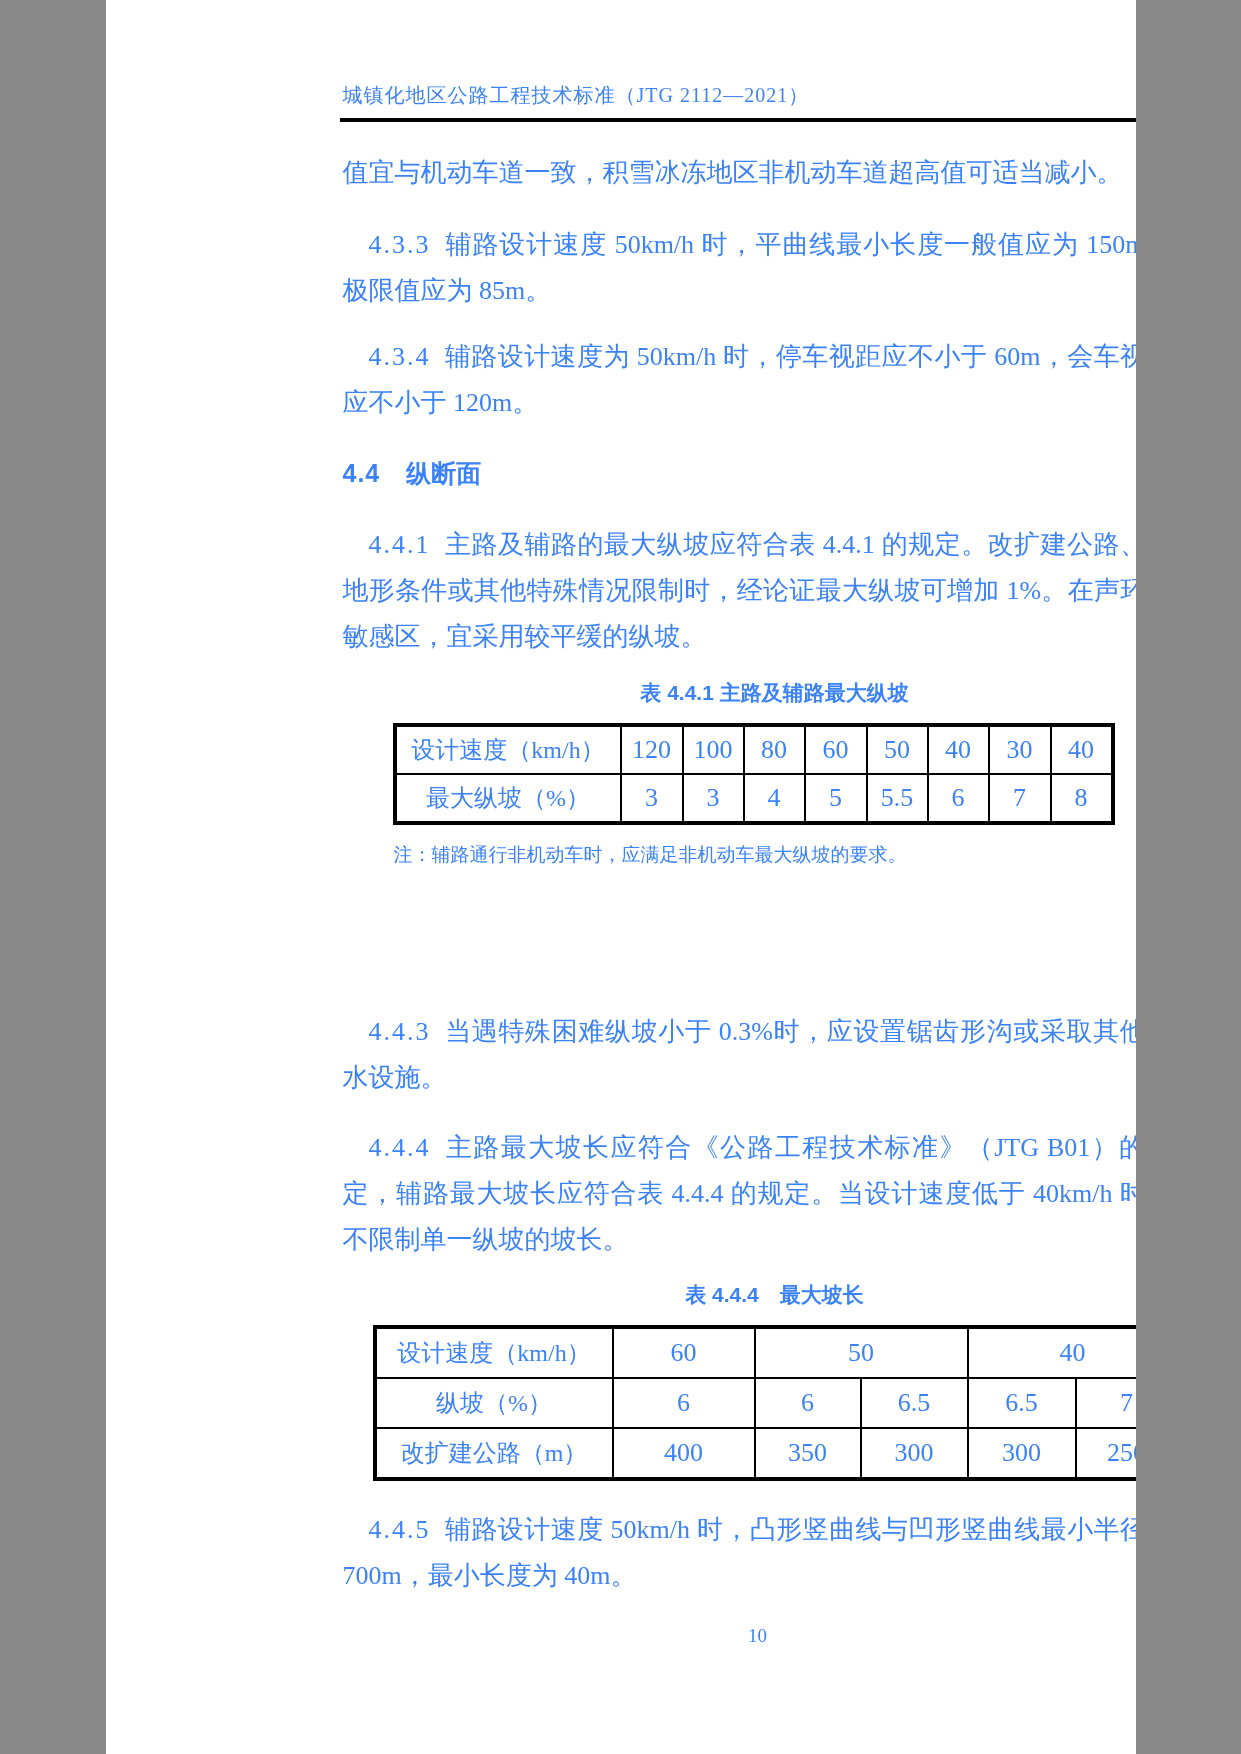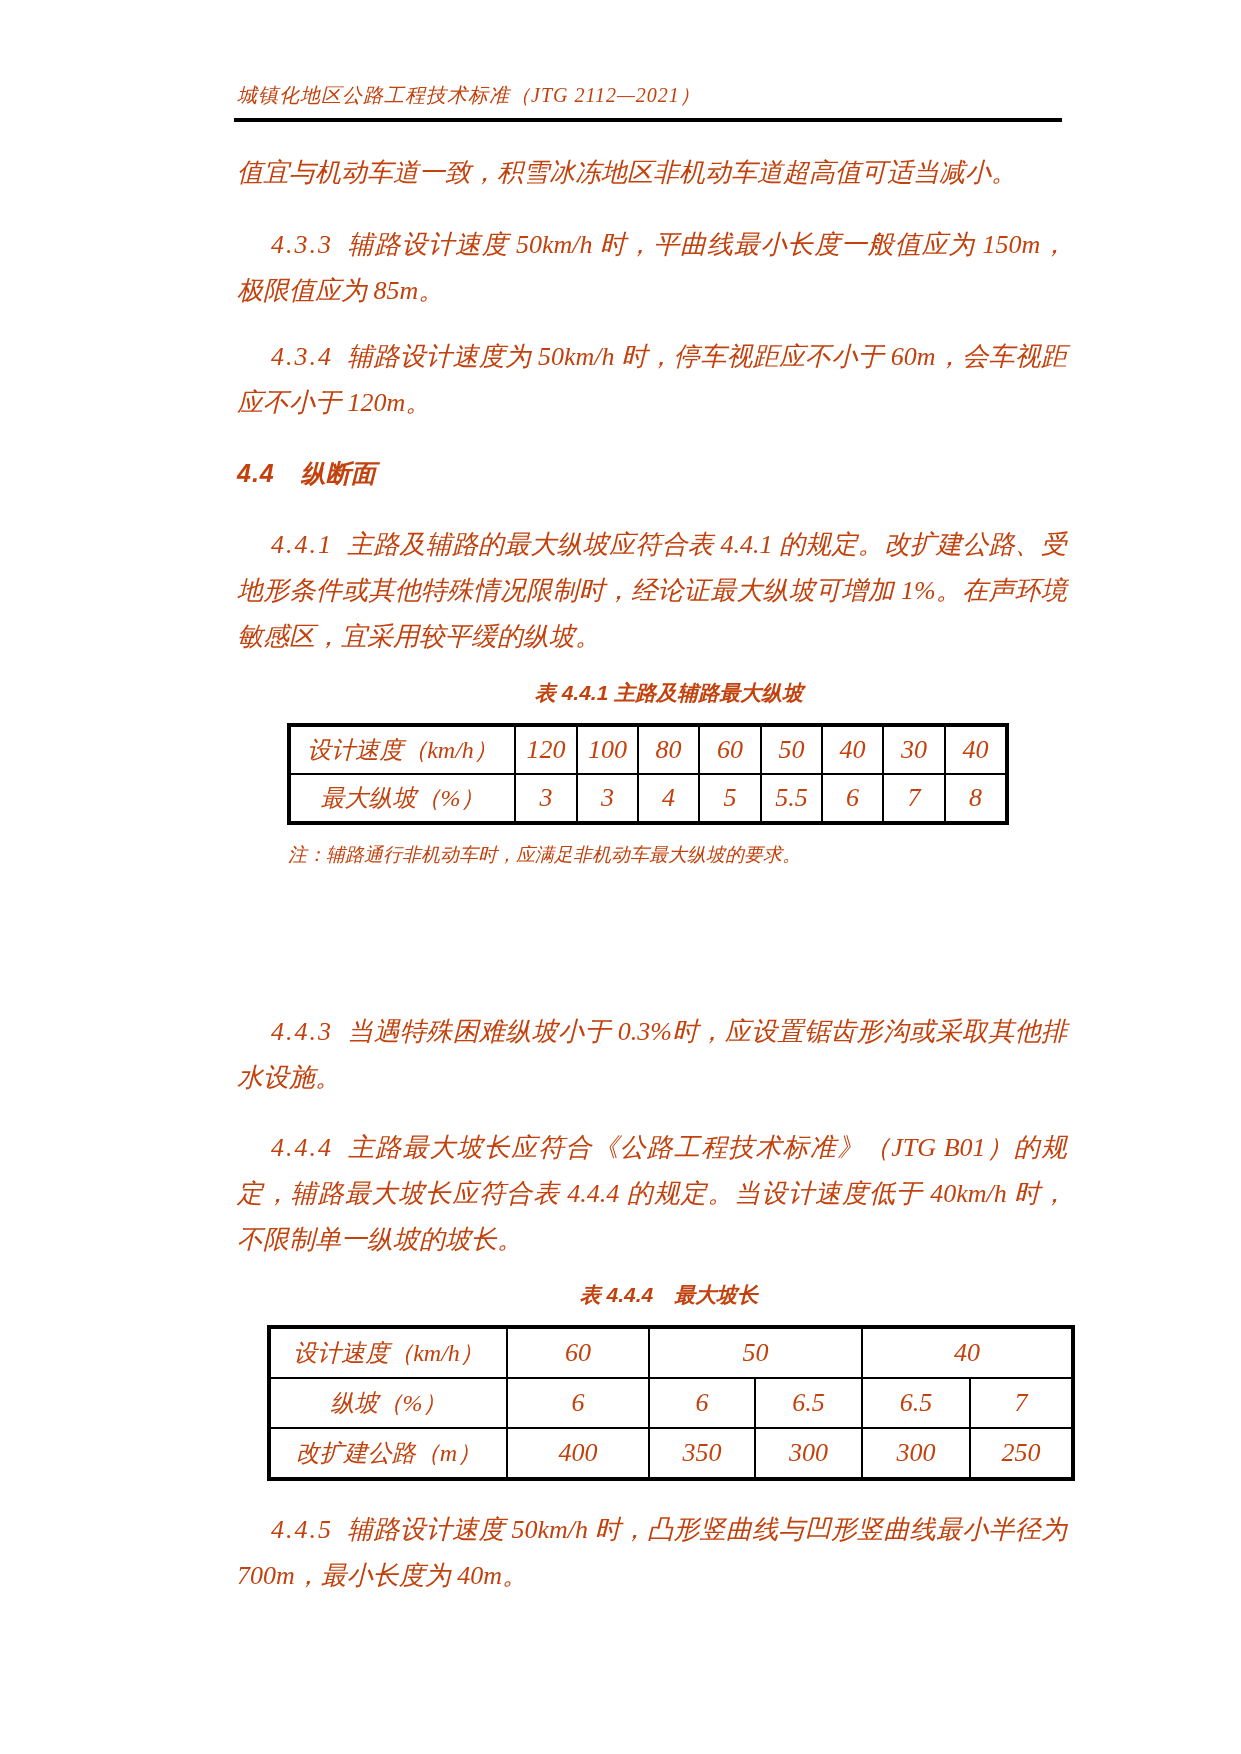--- a/index.html
+++ b/index.html
@@ -1,42 +1,41 @@
 <!DOCTYPE html>
 <html><head>
 <meta charset="utf-8">
 <style>
   html,body{margin:0;padding:0;background:#888;}
   .page{
     position:relative;
-    width:1241px;height:1754px;
+    width:1030px;height:1754px;
     margin:0 auto;
     background:#ffffff;
     font-family:"Liberation Serif","DejaVu Serif",serif;
-    color:#c2410c;
+    color:#3b82f6;
     overflow:hidden;
-    font-style:italic;
   }
   
   .hdr-title{
     position:absolute;left:237px;top:82px;
     font-size:20px;line-height:26px;letter-spacing:1px;
   }
   .hdr-rule{
     position:absolute;left:234px;top:118px;
     width:828px;height:4px;background:#000;
   }
   .para{
     position:absolute;left:237px;width:830px;
     font-size:26px;line-height:46px;
     text-align:justify;text-align-last:left;
     margin:0;
   }
   .para.indent{text-indent:26px;}
-  .clause-num{letter-spacing:2px;margin-right:14px;margin-left:8px;}
+  .clause-num{letter-spacing:2px;margin-right:14px;}
   .sec-heading{
     position:absolute;left:237px;width:830px;
     font-family:"Liberation Sans","DejaVu Sans",sans-serif;
     font-weight:bold;font-size:25px;line-height:34px;margin:0;
   }
   .sec-heading .sec-num{margin-right:26px;letter-spacing:1px;}
   .tbl-caption{
     position:absolute;left:254px;width:830px;
     font-family:"Liberation Sans","DejaVu Sans",sans-serif;
     font-weight:bold;font-size:21px;line-height:28px;
@@ -181,14 +180,15 @@
       <td>300</td>
       <td>250</td>
     </tr>
   </tbody>
     </table>
 
   <p class="para indent" style="top:1507px;">
     <span class="clause-num">4.4.5</span><span>辅路设计速度 50km/h 时，凸形竖曲线与凹形竖曲线最小半径为 700m，最小长度为 40m。</span>
   </p>
 
+  <p class="page-number">10</p>
 
 </div>
 
 </body></html>

